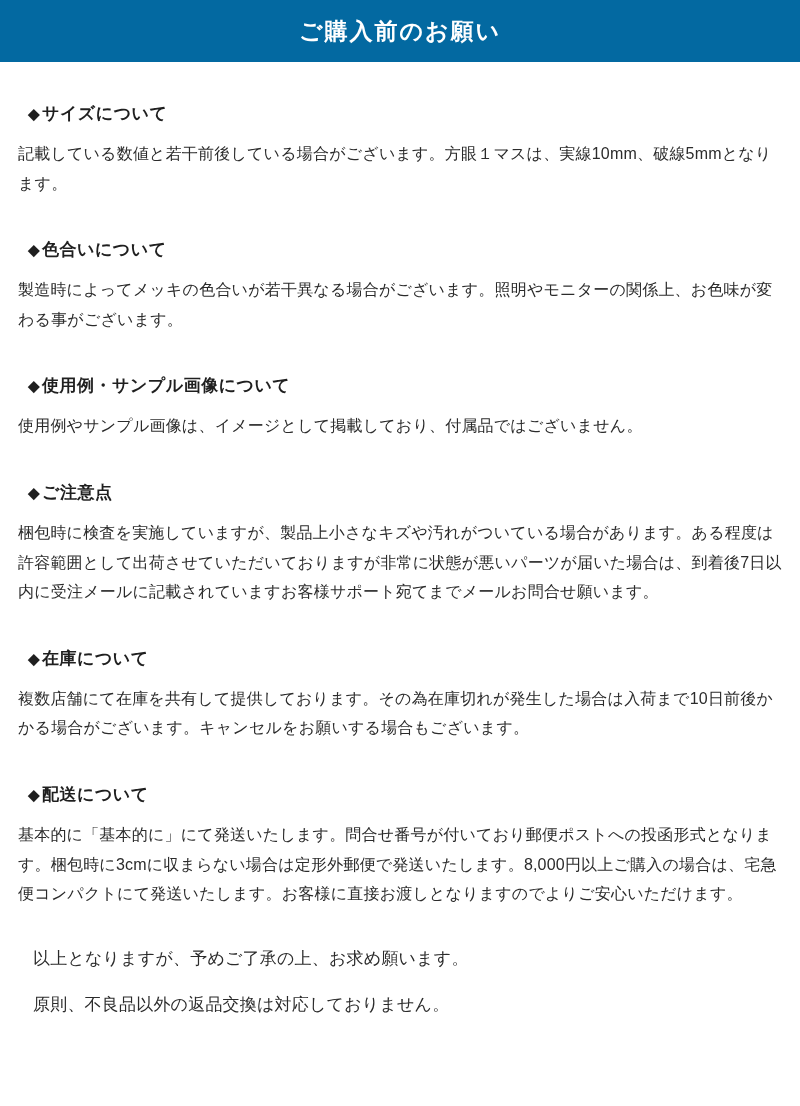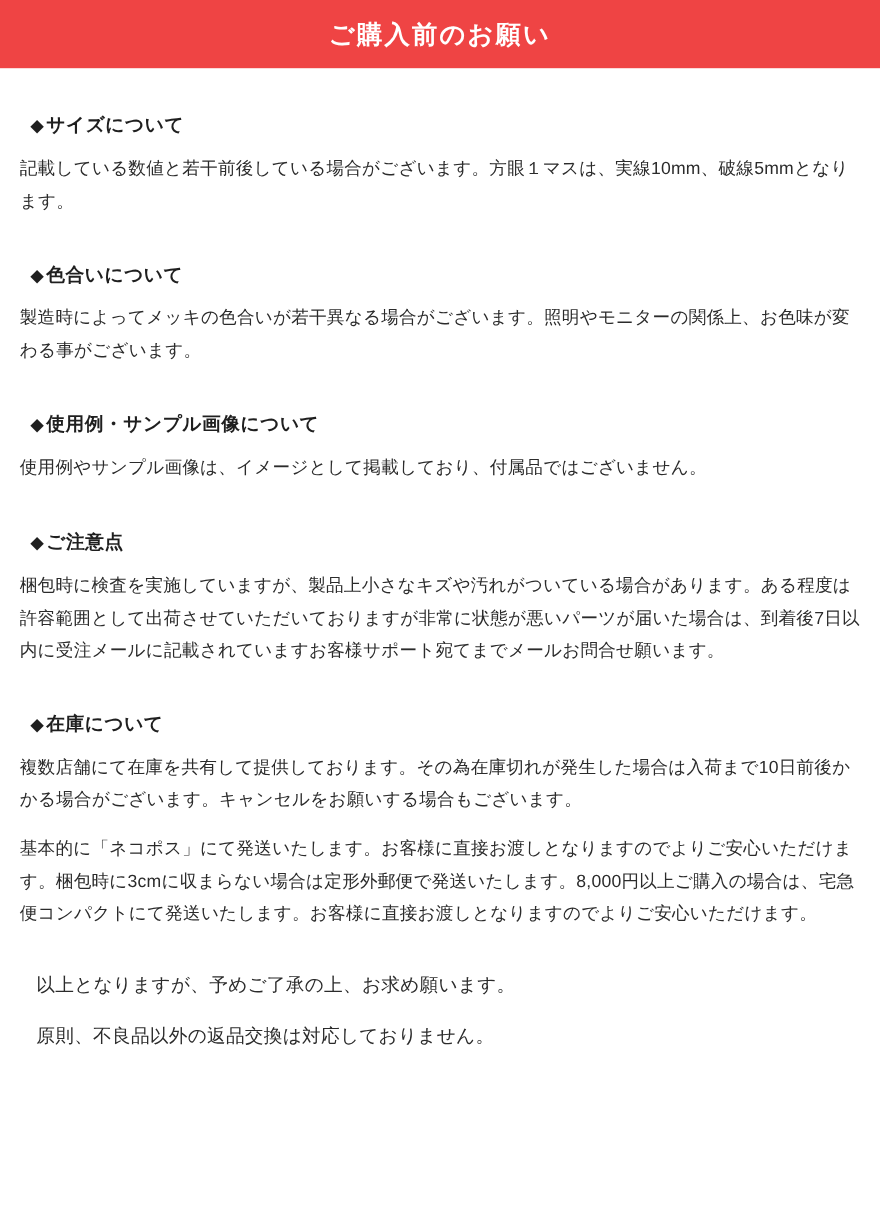--- a/index.html
+++ b/index.html
@@ -16,21 +16,21 @@
   }
   .page {
     width: 800px;
     min-height: 1106px;
     position: relative;
     box-sizing: border-box;
   }
   .header-band {
     width: 100%;
     height: 62px;
-    background: #ef4444;
+    background: #0369a1;
     display: flex;
     align-items: center;
     justify-content: center;
     box-sizing: border-box;
   }
   .header-title {
     font-size: 23px;
     font-weight: bold;
     color: #ffffff;
     letter-spacing: 2px;
@@ -102,21 +102,22 @@
       <div class="section-heading"><span class="diamond">◆</span><span>ご注意点</span></div>
       <div class="section-body">梱包時に検査を実施していますが、製品上小さなキズや汚れがついている場合があります。ある程度は許容範囲として出荷させていただいておりますが非常に状態が悪いパーツが届いた場合は、到着後7日以内に受注メールに記載されていますお客様サポート宛てまでメールお問合せ願います。</div>
     </div>
 
     <div class="section">
       <div class="section-heading"><span class="diamond">◆</span><span>在庫について</span></div>
       <div class="section-body">複数店舗にて在庫を共有して提供しております。その為在庫切れが発生した場合は入荷まで10日前後かかる場合がございます。キャンセルをお願いする場合もございます。</div>
     </div>
 
     <div class="section">
-      <div class="section-body">基本的に「ネコポス」にて発送いたします。お客様に直接お渡しとなりますのでよりご安心いただけます。梱包時に3cmに収まらない場合は定形外郵便で発送いたします。8,000円以上ご購入の場合は、宅急便コンパクトにて発送いたします。お客様に直接お渡しとなりますのでよりご安心いただけます。</div>
+      <div class="section-heading"><span class="diamond">◆</span><span>配送について</span></div>
+      <div class="section-body">基本的に「基本的に」にて発送いたします。問合せ番号が付いており郵便ポストへの投函形式となります。梱包時に3cmに収まらない場合は定形外郵便で発送いたします。8,000円以上ご購入の場合は、宅急便コンパクトにて発送いたします。お客様に直接お渡しとなりますのでよりご安心いただけます。</div>
     </div>
 
     <div class="closing">
       <p>以上となりますが、予めご了承の上、お求め願います。</p>
       <p>原則、不良品以外の返品交換は対応しておりません。</p>
     </div>
 
   </div>
 </div>
 

